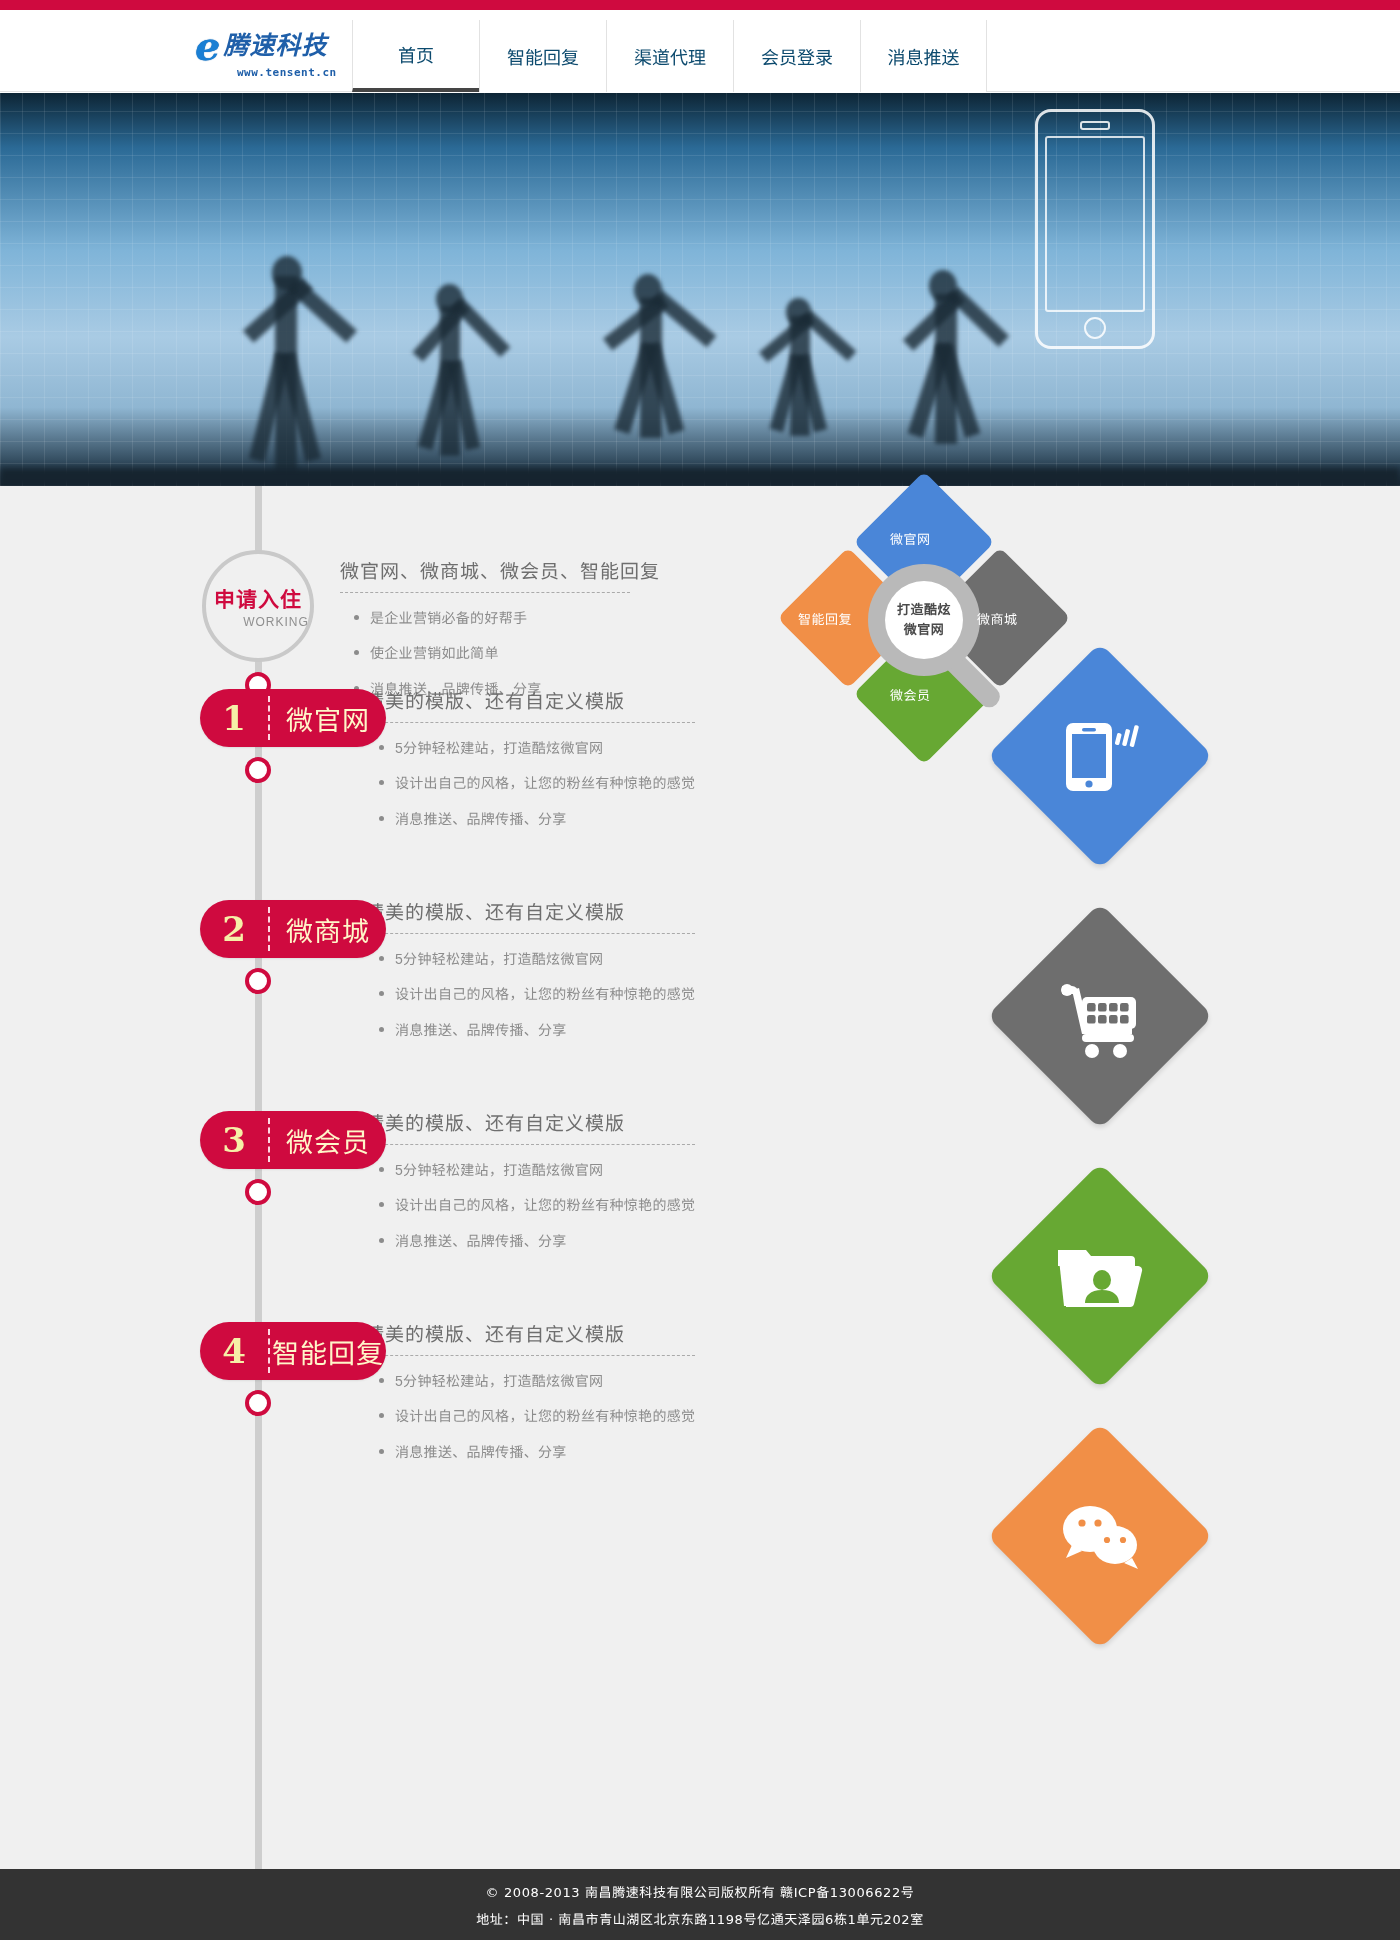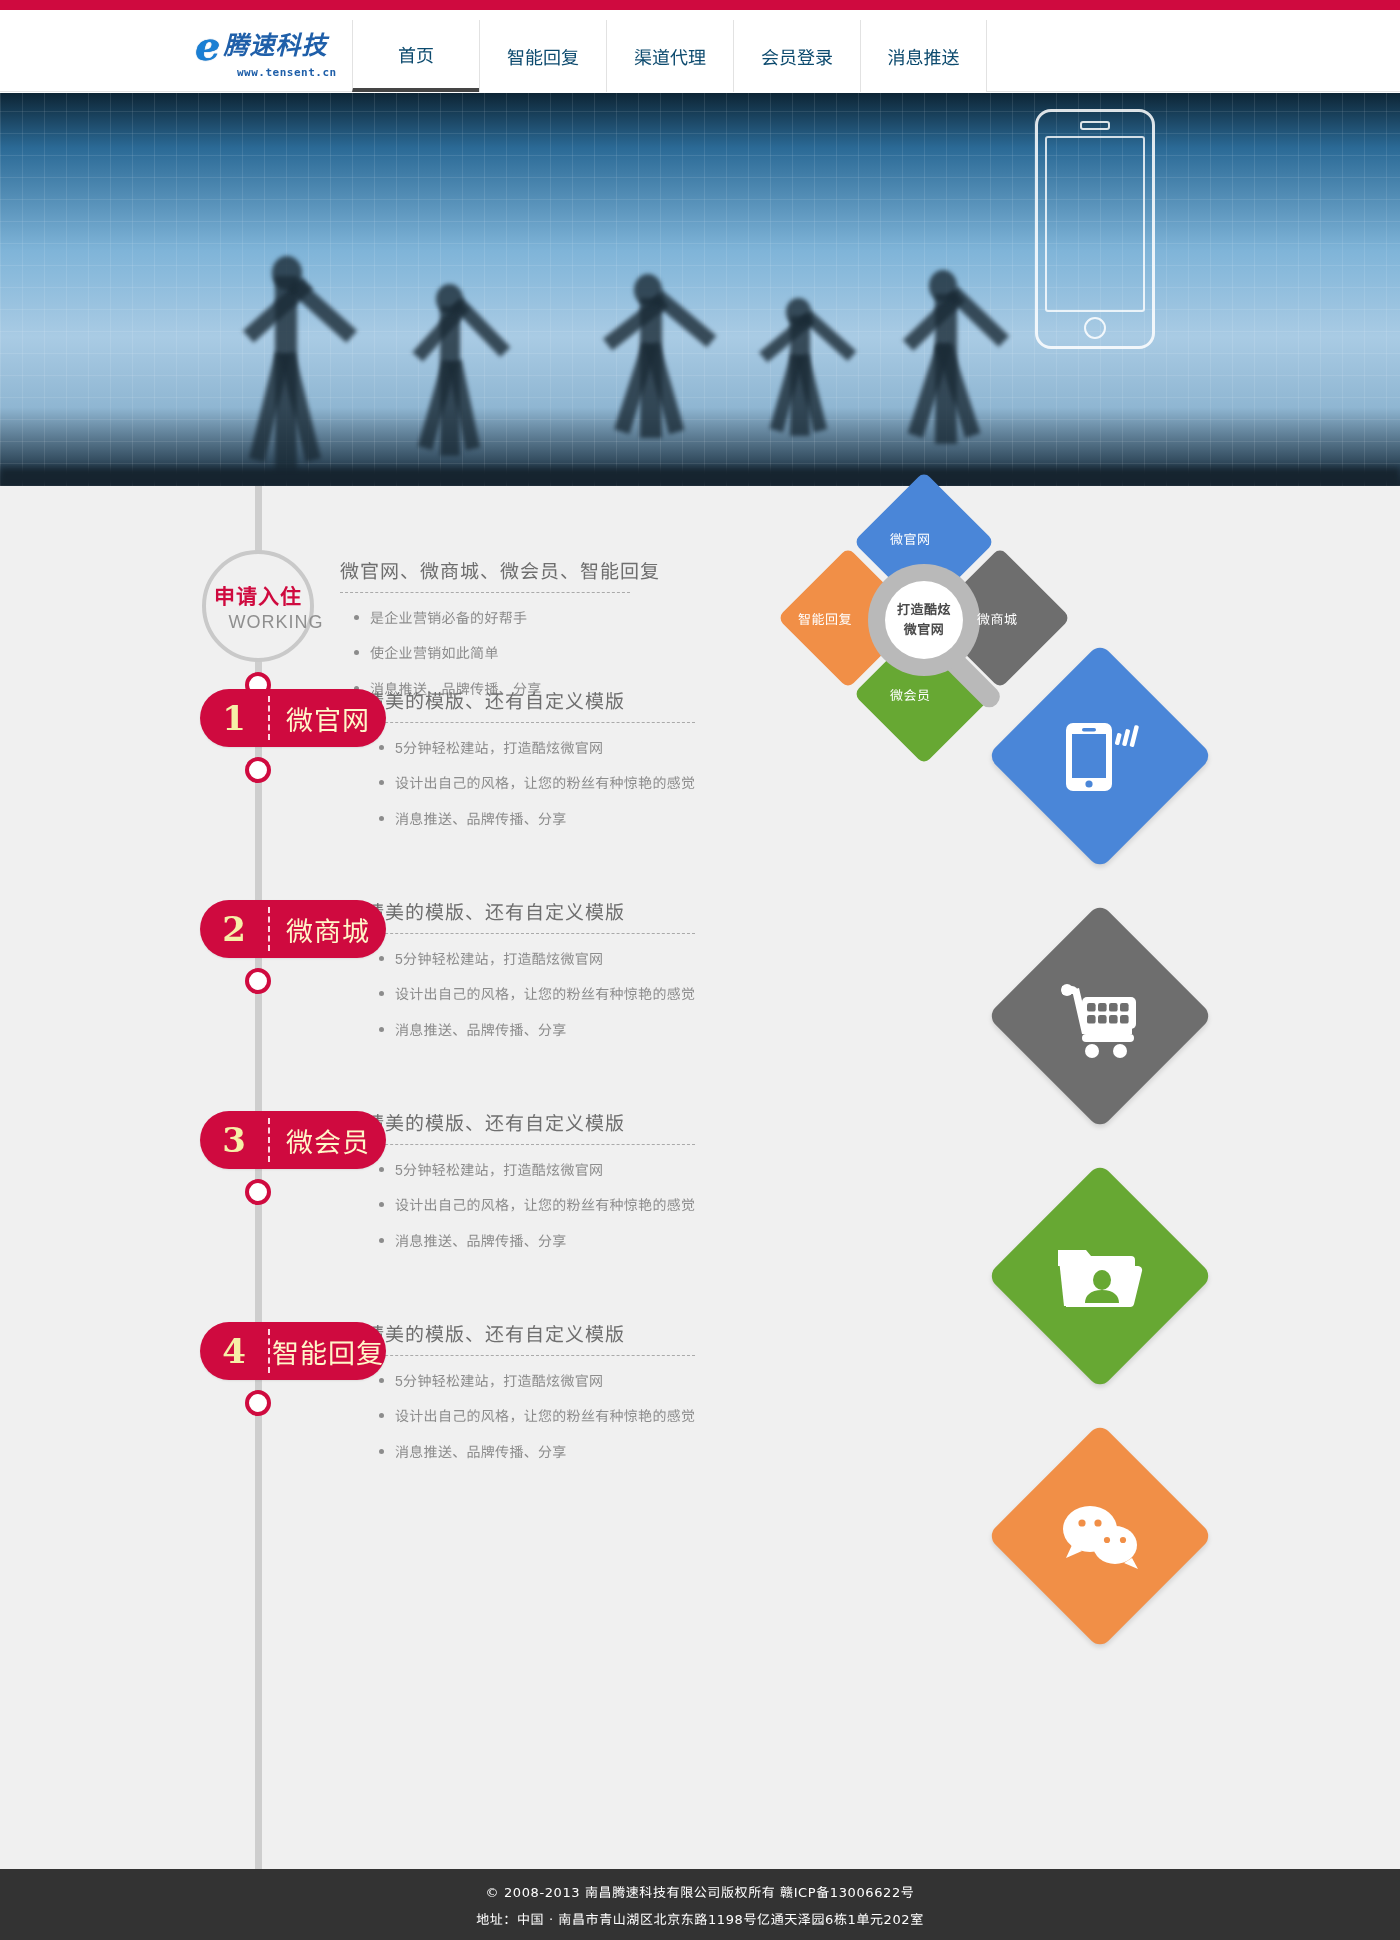--- a/index.html
+++ b/index.html
@@ -137,21 +137,21 @@
 
   
   .working-circle {
     position: absolute; left: 202px; top: 64px;
     width: 112px; height: 112px; border-radius: 50%;
     background: #f0f0f0; border: 4px solid #c9c9c9;
     display: flex; flex-direction: column; align-items: center; justify-content: center;
     z-index: 3;
   }
   .working-cn { font-size: 21px; font-weight: bold; color: #cf0a3f; letter-spacing: 1px; }
-  .working-en { font-size: 18px; color: #8f8f8f; letter-spacing: 1px; margin-top: 2px; margin-left: 36px; }
+  .working-en { font-size: 12px; color: #8f8f8f; letter-spacing: 1px; margin-top: 2px; margin-left: 36px; }
 
   .dot {
     position: absolute; left: 245px;
     width: 26px; height: 26px; border-radius: 50%;
     background: #ffffff; border: 4px solid #cf0a3f;
     z-index: 3;
   }
 
   
   .pill {

